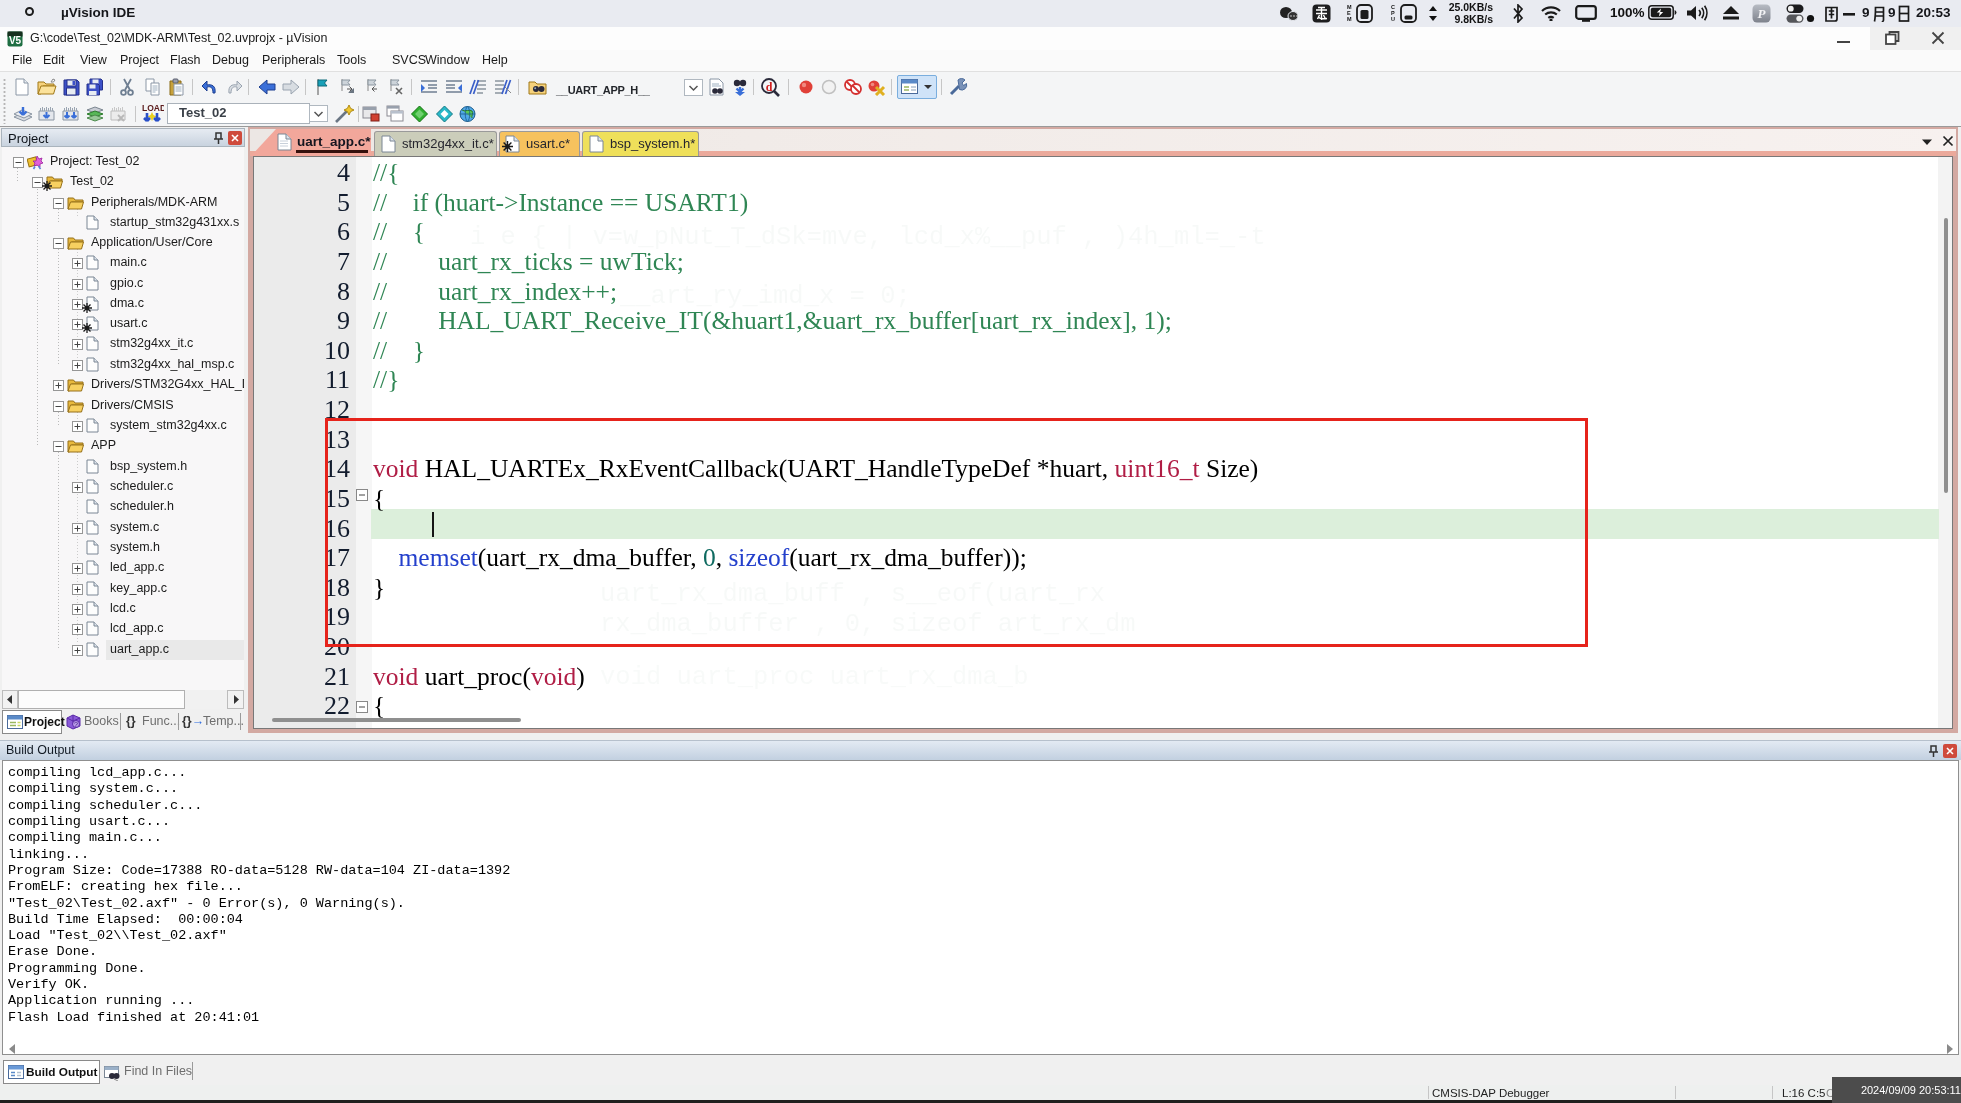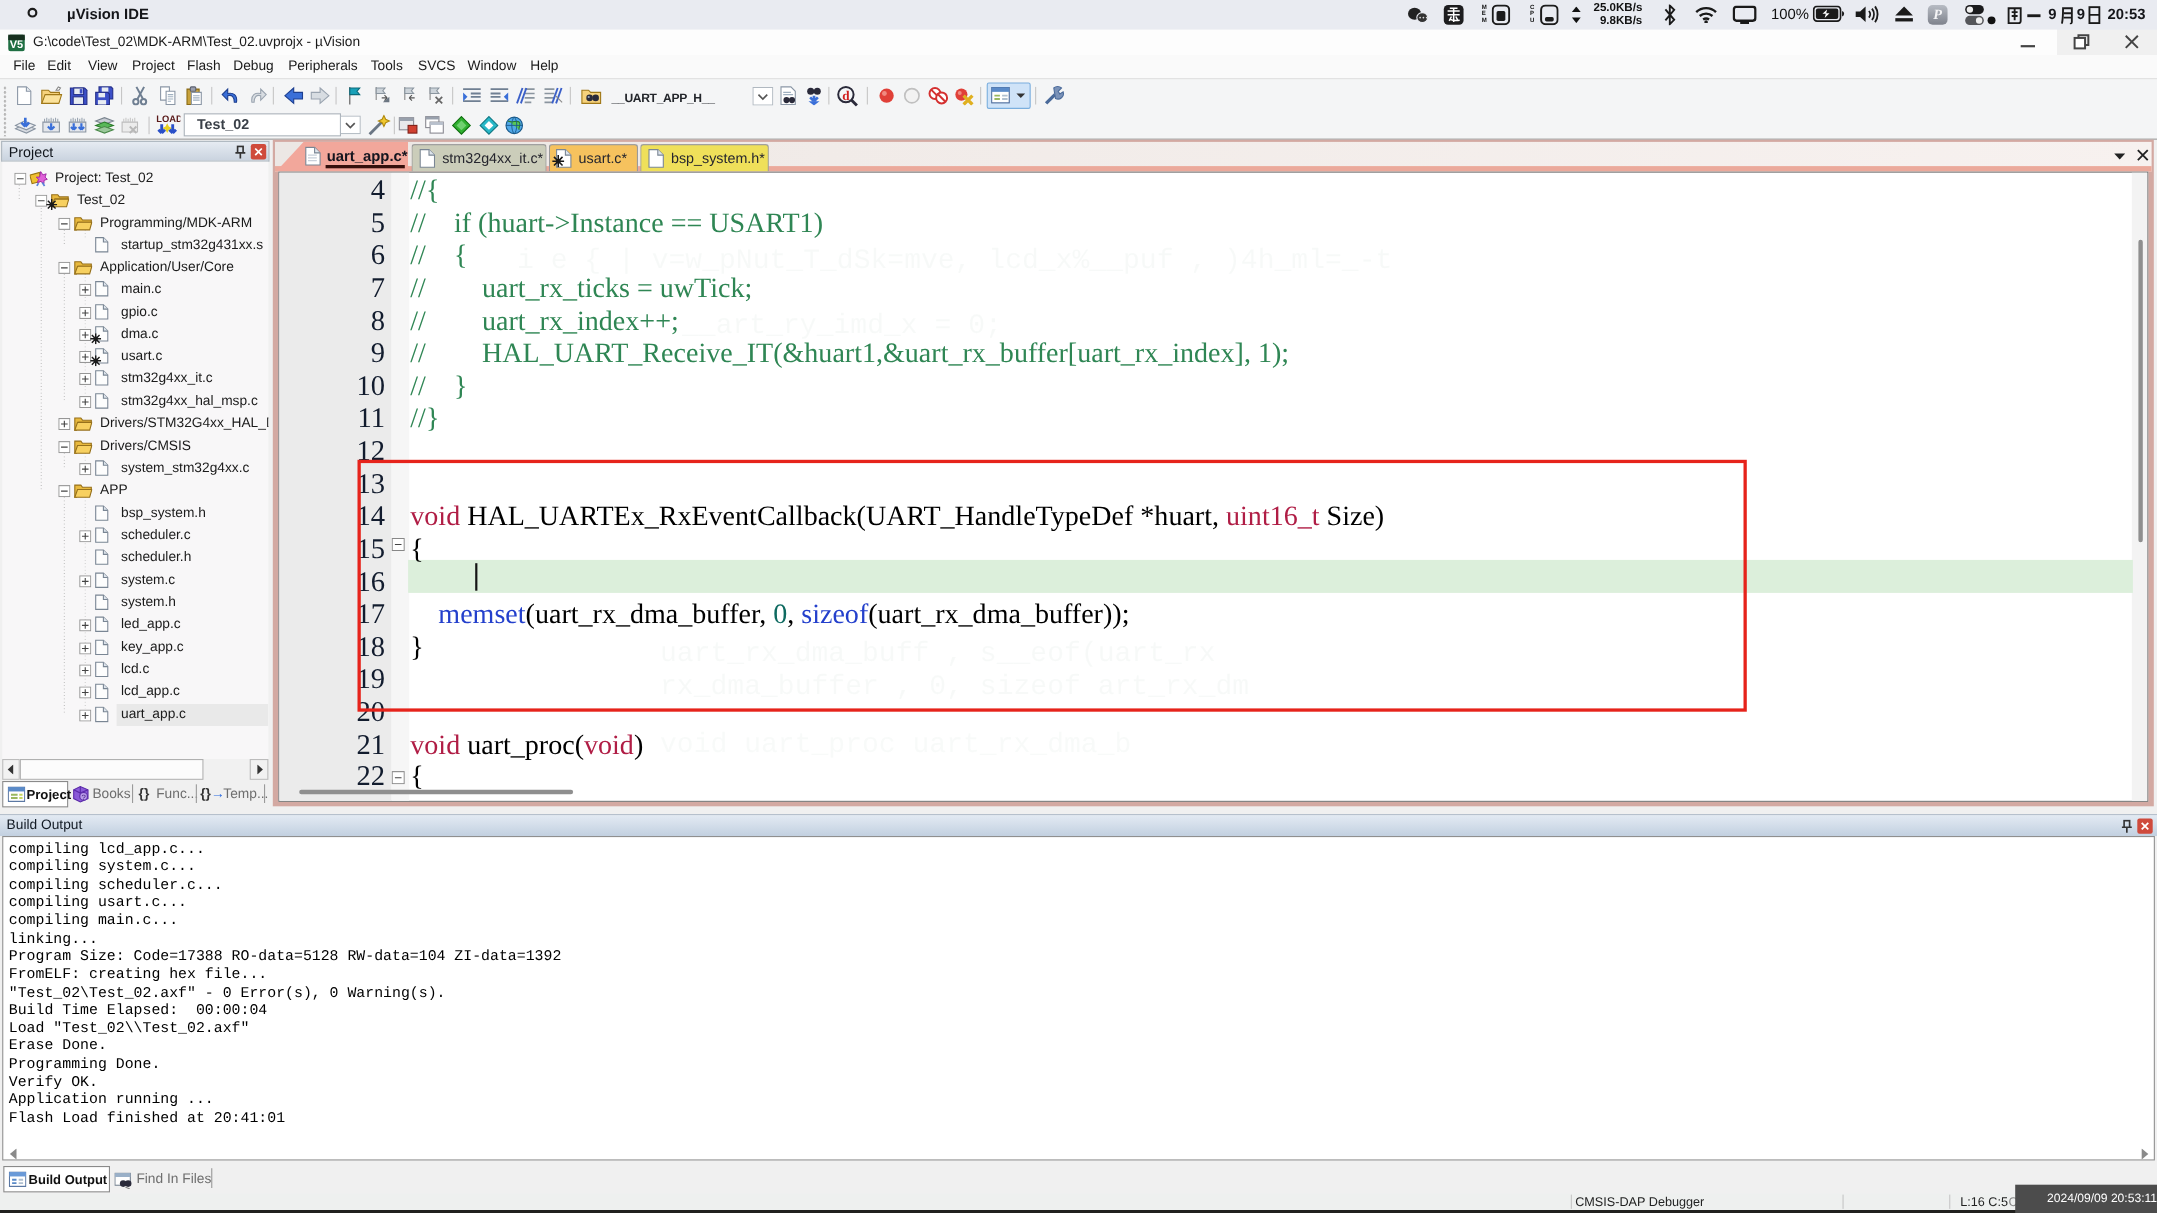--- a/index.html
+++ b/index.html
@@ -88,21 +88,21 @@
     <svg class="a" style="left:1541px;top:5px" width="20" height="16">
         <path d="M1 6a13 13 0 0 1 18 0" fill="none" stroke="#1a1a1a" stroke-width="2.2"></path>
         <path d="M4.2 9.5a9 9 0 0 1 11.6 0" fill="none" stroke="#1a1a1a" stroke-width="2.2"></path>
         <path d="M7.3 12.8a4.8 4.8 0 0 1 5.4 0" fill="none" stroke="#1a1a1a" stroke-width="2.2"></path>
         <circle cx="10" cy="15" r="1.6" fill="#1a1a1a"></circle>
       </svg>
     <svg class="a" style="left:1575px;top:5px" width="22" height="17">
         <rect x="1.2" y="1.2" width="19.6" height="12.6" rx="2.4" fill="none" stroke="#1a1a1a" stroke-width="2.2"></rect>
         <rect x="7" y="14.6" width="8" height="2.2" fill="#1a1a1a"></rect>
       </svg>
-    <div class="a" style="left:1610px;top:5px;font-size:13.5px;font-weight:400;color:#111">100%</div>
+    <div class="a" style="left:1610px;top:5px;font-size:13.5px;font-weight:700;color:#111">100%</div>
     <svg class="a" style="left:1648px;top:5px" width="30" height="16">
         <rect x="0.8" y="0.8" width="24.4" height="13.4" rx="3" fill="none" stroke="#1a1a1a" stroke-width="1.5"></rect>
         <rect x="2.8" y="2.8" width="20.4" height="9.4" rx="1.8" fill="#1a1a1a"></rect>
         <path d="M13 3.6l-4.2 4h3l-1 3.8 4.4-4.4h-3z" fill="#fff"></path>
         <path d="M26.6 5v5a2.6 2.6 0 0 0 0-5z" fill="#1a1a1a"></path>
       </svg>
     <svg class="a" style="left:1686px;top:4px" width="24" height="18">
         <path d="M1 6.5h4l5-4.5v14l-5-4.5H1z" fill="#1a1a1a"></path>
         <path d="M13 6a4.5 4.5 0 0 1 0 6" fill="none" stroke="#1a1a1a" stroke-width="1.7"></path>
         <path d="M15.8 3.8a8.5 8.5 0 0 1 0 10.4" fill="none" stroke="#1a1a1a" stroke-width="1.7"></path>
@@ -172,21 +172,21 @@
   </div>
   <div class="a" id="menubar">
     <span class="menuitem" style="left:12px">File</span>
     <span class="menuitem" style="left:43px">Edit</span>
     <span class="menuitem" style="left:80px">View</span>
     <span class="menuitem" style="left:120px">Project</span>
     <span class="menuitem" style="left:170px">Flash</span>
     <span class="menuitem" style="left:212px">Debug</span>
     <span class="menuitem" style="left:262px">Peripherals</span>
     <span class="menuitem" style="left:337px">Tools</span>
-    <span class="menuitem" style="left:380px">SVCS</span>
+    <span class="menuitem" style="left:392px">SVCS</span>
     <span class="menuitem" style="left:425px">Window</span>
     <span class="menuitem" style="left:482px">Help</span>
   </div>
   <div class="a" id="toolbar">
     <div class="a" style="left:3px;top:6px;width:3px;height:46px;background-image:radial-gradient(circle,#b5b5b5 1px,transparent 1.2px);background-size:3px 4px"></div>
 
     <svg class="a" style="left:13px;top:6px" width="18" height="18">
         <path d="M3 1h8l4 4v12H3z" fill="#fff" stroke="#8b97a6"></path>
         <path d="M11 1v4h4" fill="#e8edf2" stroke="#8b97a6"></path>
       </svg>
@@ -487,21 +487,21 @@
       </svg>
     <div class="trow" style="left:68px;top:27px">Test_02</div>
     <svg class="a" style="left:51px;top:51px" width="11" height="11">
         <rect x="0.5" y="0.5" width="10" height="10" fill="#fff" stroke="#969696"></rect>
         <path d="M2.5 5.5h6" stroke="#444"></path>
       </svg>
     <svg class="a" style="left:65px;top:49px" width="17" height="14">
         <path d="M1 13V2h5.5l1.5 2h8v2H4.5L2.5 13z" fill="#e8b93e" stroke="#96701a"></path>
         <path d="M3.5 6h13L14.5 13H1z" fill="#f7d060" stroke="#96701a"></path>
       </svg>
-    <div class="trow" style="left:89px;top:48px">Programming/MDK-ARM</div>
+    <div class="trow" style="left:89px;top:48px">Peripherals/MDK-ARM</div>
     <svg class="a" style="left:84px;top:68px" width="13" height="15">
         <path d="M1 1h7l4 4v9H1z" fill="#fdfdfd" stroke="#7a8694"></path>
         <path d="M8 1v4h4" fill="#dde4ec" stroke="#7a8694"></path>
       </svg>
     <div class="trow" style="left:108px;top:68px">startup_stm32g431xx.s</div>
     <svg class="a" style="left:51px;top:91px" width="11" height="11">
         <rect x="0.5" y="0.5" width="10" height="10" fill="#fff" stroke="#969696"></rect>
         <path d="M2.5 5.5h6" stroke="#444"></path>
       </svg>
     <svg class="a" style="left:65px;top:89px" width="17" height="14">

